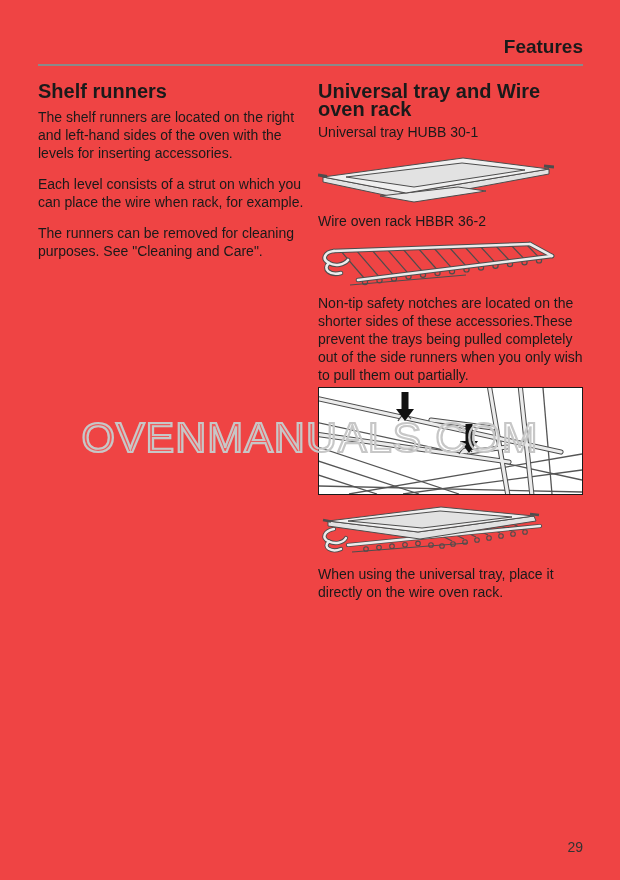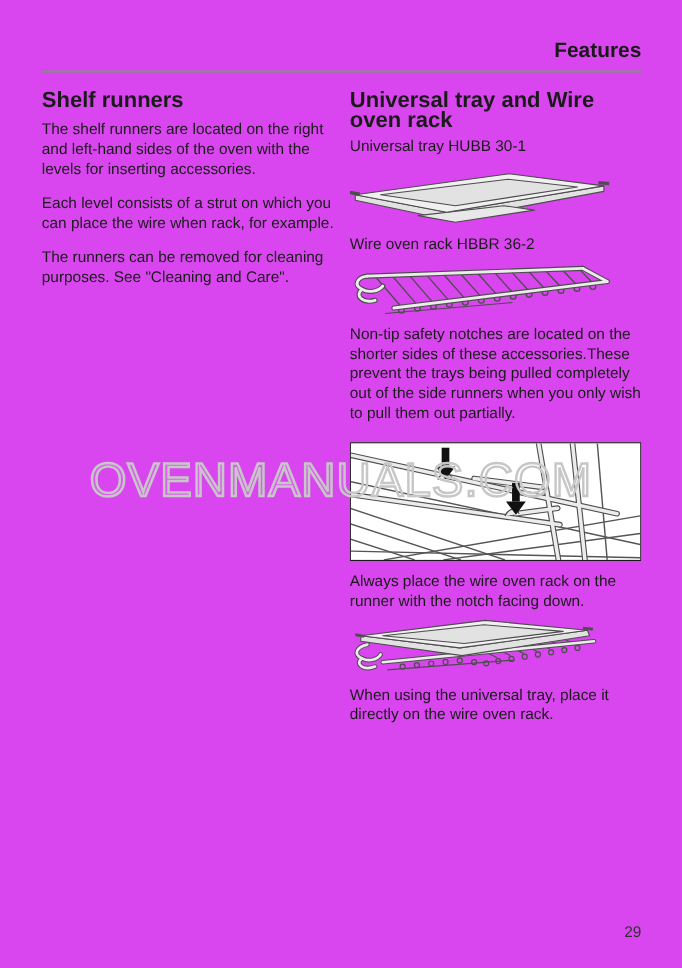--- a/index.html
+++ b/index.html
@@ -1,19 +1,19 @@
 <!DOCTYPE html>
 <html><head>
 <meta charset="utf-8">
 <style>
   html,body{margin:0;padding:0;background:#9a9a9a;}
   .page{
     position:relative;
     width:620px;height:880px;
-    background:#d946ef;
+    background:#ef4444;
     font-family:"Liberation Sans","DejaVu Sans",sans-serif;
     color:#1a1a1a;
     overflow:hidden;
     margin:0 auto;
   }
   .header-title{
     position:absolute;top:36px;right:37px;
     font-size:19px;font-weight:bold;line-height:22px;
   }
   .rule{
@@ -120,21 +120,21 @@
         <g stroke="#ececec" stroke-width="2.6">
           <line x1="16" y1="16" x2="212" y2="9"></line>
           <line x1="212" y1="9" x2="234" y2="21"></line>
           <line x1="40" y1="45" x2="234" y2="21"></line>
           <path d="M16,16 C7,17 3,24 11,28 C17,31.5 26,30 30,25"></path>
           <path d="M11,28 C4,34 12,41 23,38"></path>
         </g>
       </g>
     </svg>
 
-    <p style="margin-bottom:18px;">Non-tip safety notches are located on the shorter sides of these accessories.These prevent the trays being pulled completely out of the side runners when you only wish to pull them out partially.</p>
+    <p style="margin-bottom:3px;">Non-tip safety notches are located on the shorter sides of these accessories.These prevent the trays being pulled completely out of the side runners when you only wish to pull them out partially.</p>
 
     <div class="detail-box">
       <svg width="263" height="106" viewBox="0 0 263 106">
         <g fill="none" stroke="#555" stroke-width="1.3">
           <line x1="-4" y1="58" x2="140" y2="106"></line>
           <line x1="-4" y1="72" x2="100" y2="106"></line>
           <line x1="-4" y1="86" x2="58" y2="106"></line>
           <line x1="-4" y1="34" x2="263" y2="92"></line>
           <line x1="30" y1="106" x2="263" y2="66"></line>
           <line x1="84" y1="106" x2="263" y2="82"></line>
@@ -163,21 +163,20 @@
         <path d="M140,66 q6,-11 13,-2" fill="#ececec" stroke="#4d4d4d" stroke-width="1.2"></path>
         <g fill="#111">
           <rect x="82.5" y="4" width="7" height="17"></rect>
           <polygon points="77,21 95,21 86,33"></polygon>
           <rect x="146.5" y="36" width="7" height="17"></rect>
           <polygon points="141,53 159,53 150,65"></polygon>
         </g>
       </svg>
     </div>
 
-    <p style="margin-bottom:6px;">Always place the wire oven rack on the runner with the notch facing down.</p>
 
     <svg class="illus" width="230" height="52" viewBox="0 0 230 52" style="margin-bottom:9px;">
       <g fill="none" stroke="#4d4d4d" stroke-width="1.1">
         <line x1="118" y1="29" x2="134" y2="37"></line>
           <circle cx="135" cy="40" r="2.3"></circle>
         <line x1="131" y1="27.6" x2="146" y2="35"></line>
           <circle cx="147" cy="38" r="2.3"></circle>
         <line x1="144" y1="26.2" x2="158" y2="33"></line>
           <circle cx="159" cy="36" r="2.3"></circle>
         <line x1="157" y1="24.8" x2="170" y2="31"></line>

